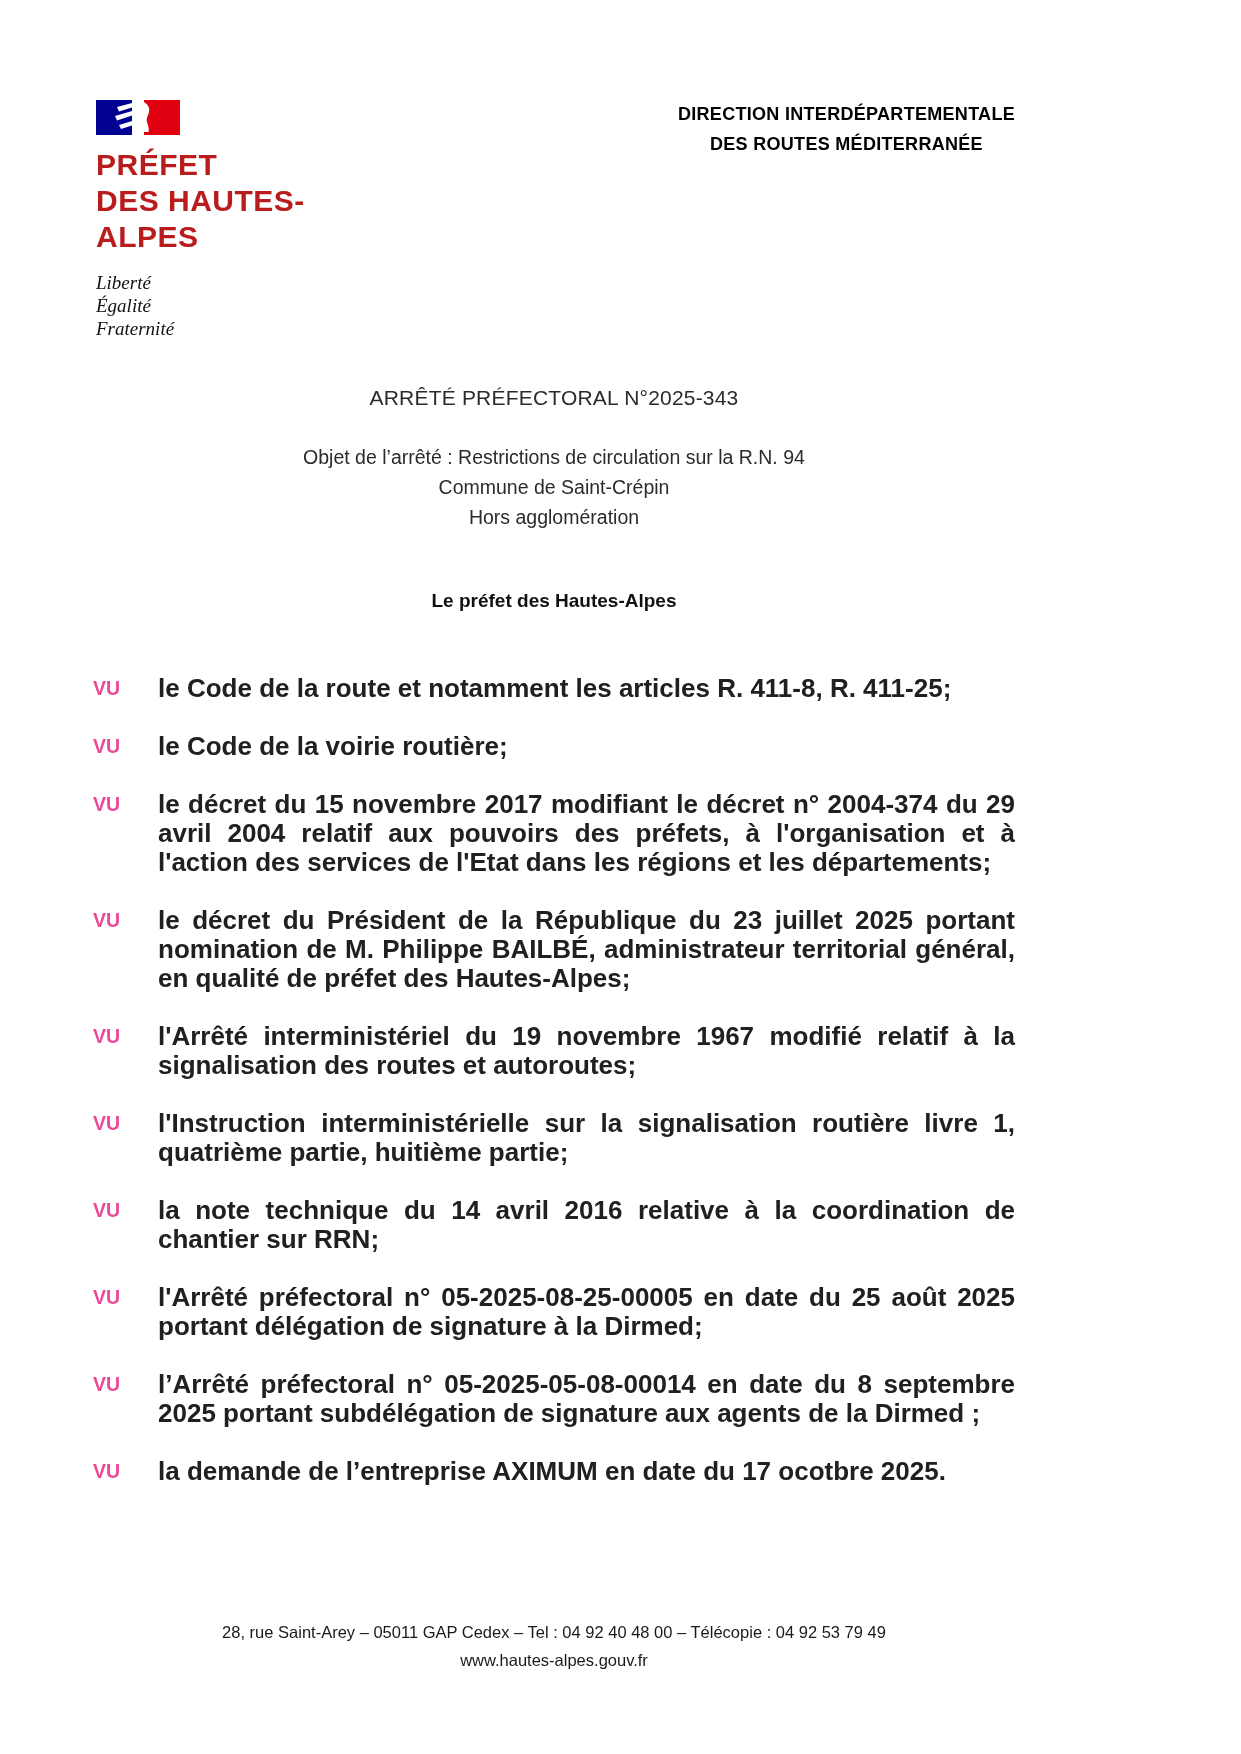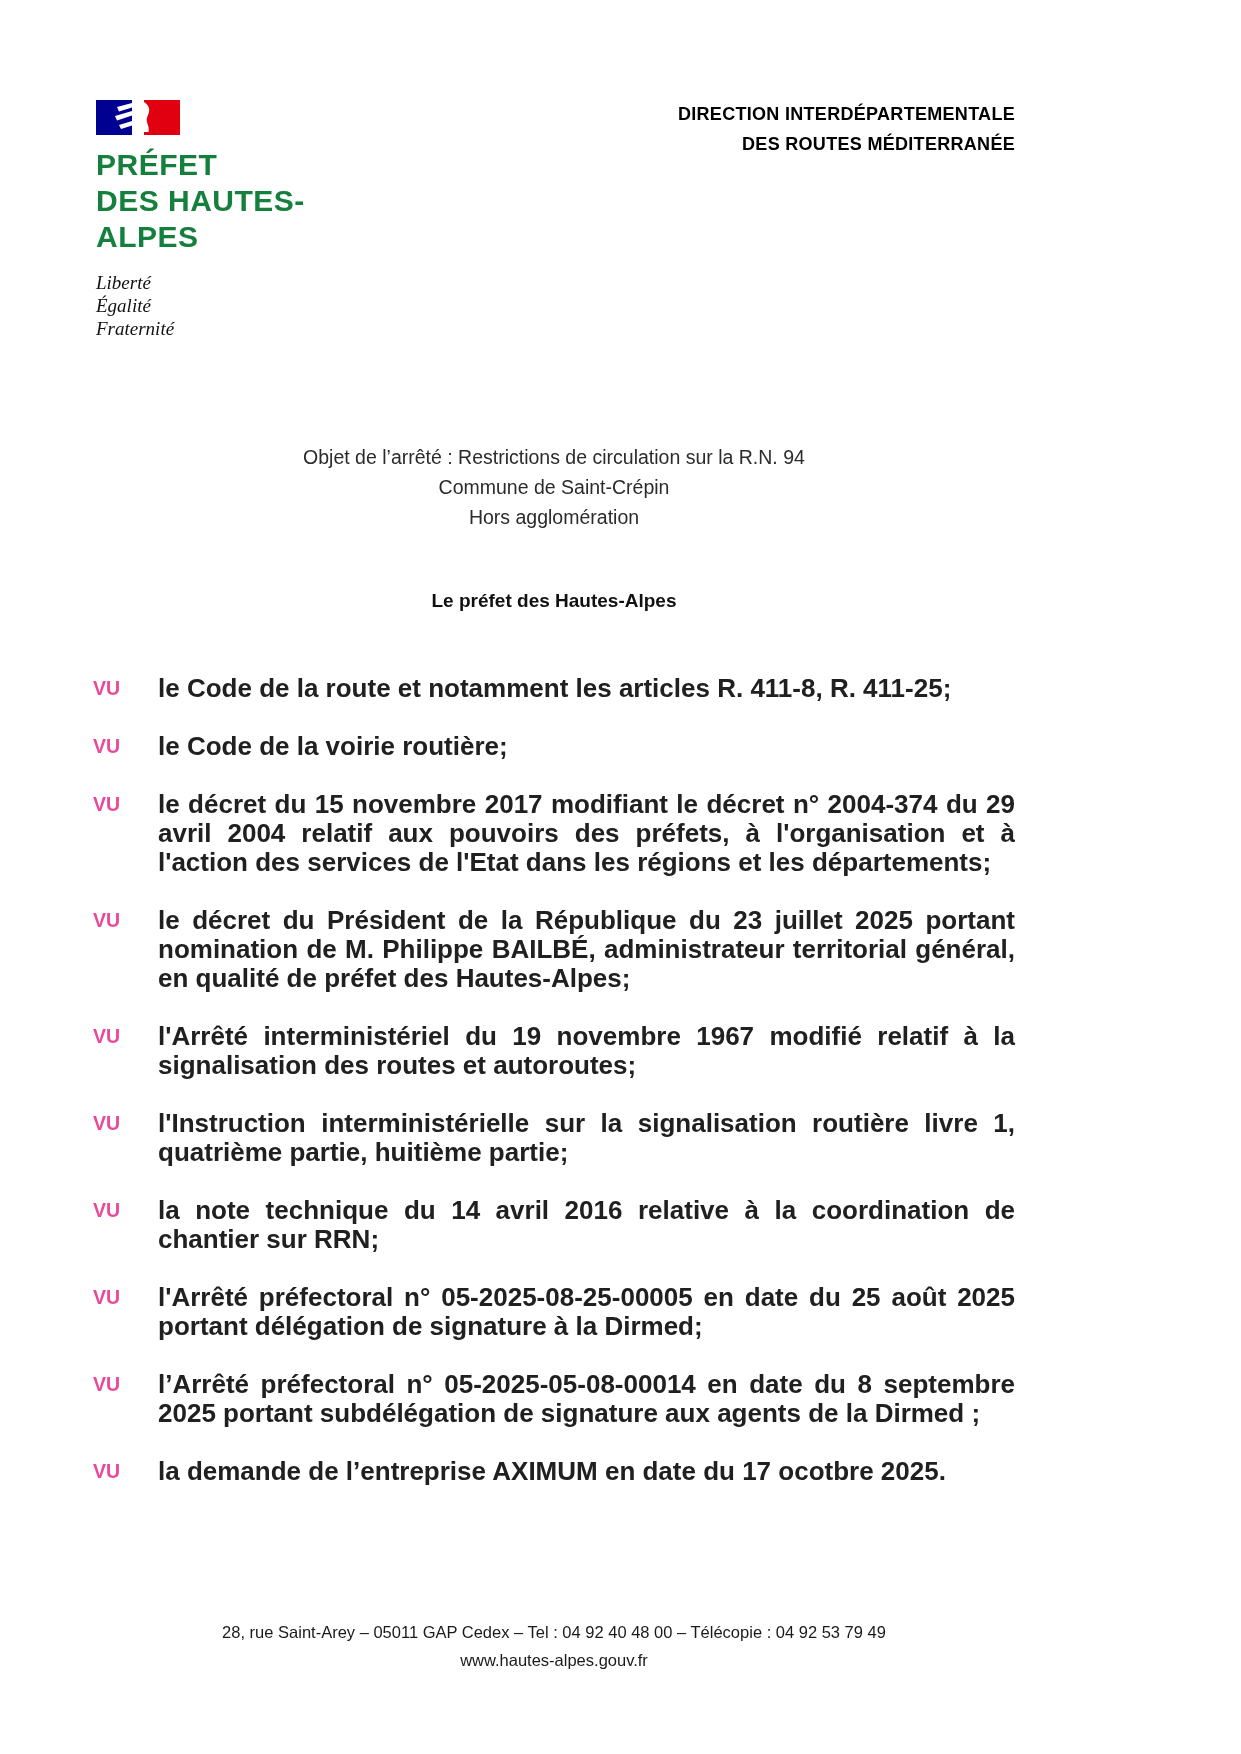--- a/index.html
+++ b/index.html
@@ -10,31 +10,31 @@
     color: #1a1a1a;
     overflow: hidden;
   }
   .page { position: absolute; inset: 0; background: #fff; }
 
   
   .logo-block { position: absolute; left: 96px; top: 100px; }
   .flag-icon { display: block; margin-bottom: 12px; }
   .logo-name {
     font-weight: 700; font-size: 30px; line-height: 36px;
-    letter-spacing: 0.5px; color: #15803d; white-space: pre-line;
+    letter-spacing: 0.5px; color: #b91c1c; white-space: pre-line;
   }
   .logo-motto {
     margin-top: 16px; margin-left: 0;
     font-family: "Liberation Serif", serif; font-style: italic;
     font-size: 19px; line-height: 23px; color: #111;
   }
 
   .header-right {
     position: absolute; right: 226px; top: 99px;
-    text-align: right; font-weight: 700;
+    text-align: center; font-weight: 700;
     font-size: 18px; line-height: 30px;
     letter-spacing: 0.3px; color: #000;
   }
 
   
   .content-col { position: absolute; left: 93px; right: 226px; }
   .doc-title {
     top: 386px; text-align: center;
     font-size: 21px; font-weight: 400; color: #2b2b2b;
     letter-spacing: 0.2px;
@@ -88,20 +88,21 @@
       <div>Égalité</div>
       <div>Fraternité</div>
     </div>
   </div>
 
   <div class="header-right">
     <div>DIRECTION INTERDÉPARTEMENTALE</div>
     <div>DES ROUTES MÉDITERRANÉE</div>
   </div>
 
+  <div class="content-col doc-title">ARRÊTÉ PRÉFECTORAL N°2025-343</div>
 
   <div class="content-col doc-subject">
     <div>Objet de l’arrêté : Restrictions de circulation sur la R.N. 94</div>
     <div>Commune de Saint-Crépin</div>
     <div>Hors agglomération</div>
   </div>
 
   <div class="content-col doc-issuer">Le préfet des Hautes-Alpes</div>
 
   <div class="content-col vu-list">

